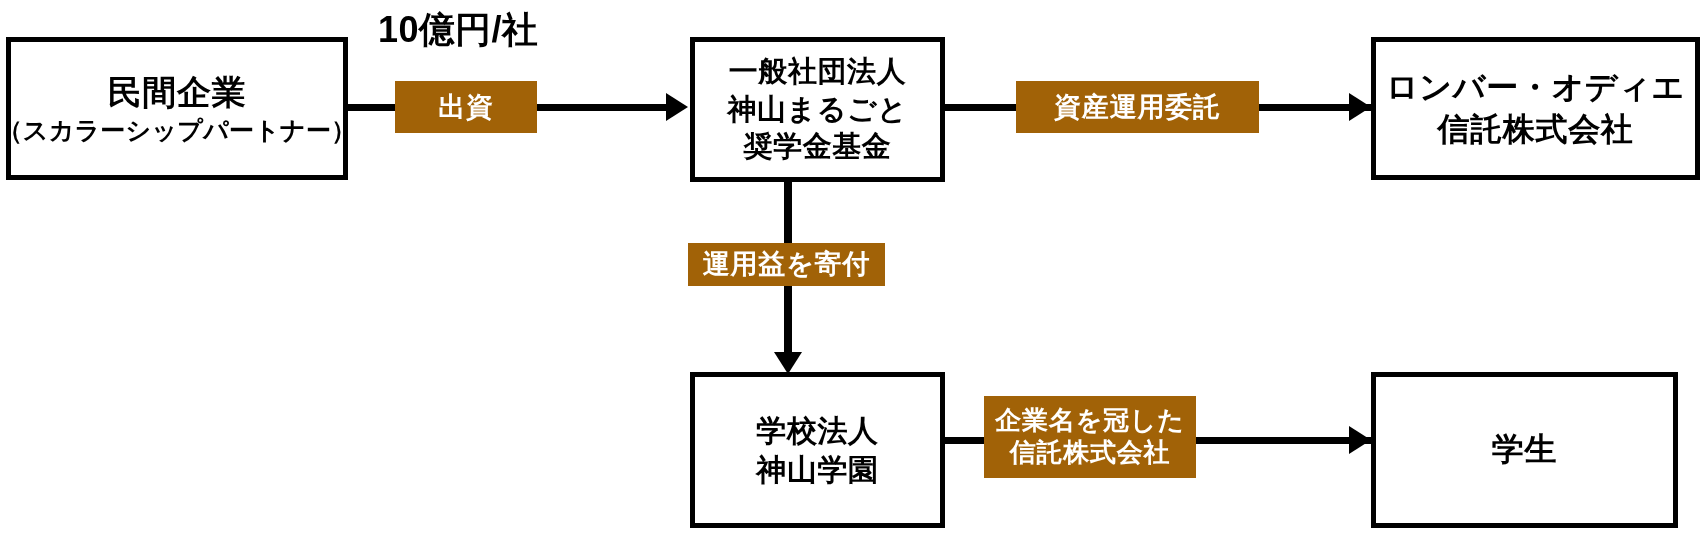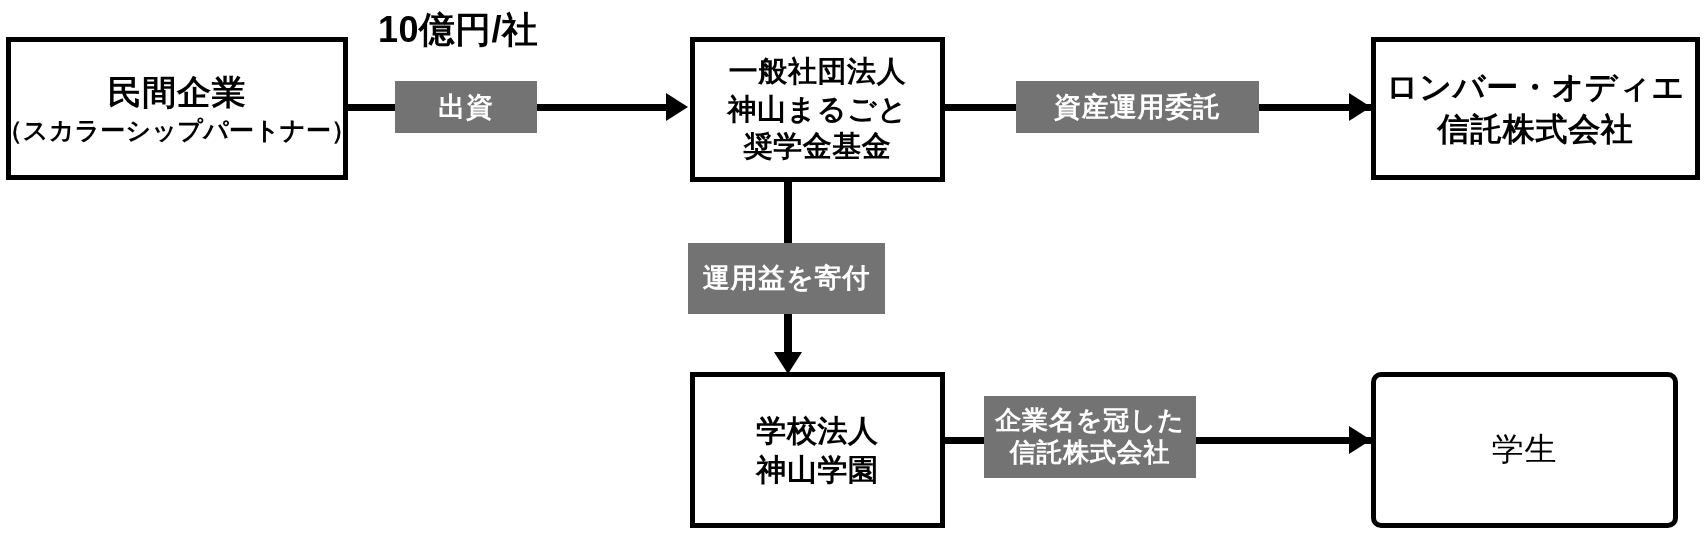--- a/index.html
+++ b/index.html
@@ -33,21 +33,21 @@
     line-height: 1.30;
     letter-spacing: 0.02em;
   }
   .node .ln { display: block; white-space: nowrap; }
   .node .ln.sub { font-size: 25px; letter-spacing: 0.01em; }
 
   
   .chip {
     position: absolute;
     box-sizing: border-box;
-    background: #737373;
+    background: #a16207;
     color: #ffffff;
     display: flex;
     flex-direction: column;
     align-items: center;
     justify-content: center;
     text-align: center;
     font-size: 27px;
     font-weight: 700;
     line-height: 1.22;
     letter-spacing: 0.03em;
@@ -126,33 +126,33 @@
     <span class="ln">資産運用委託</span>
   </div>
 
   <div class="node" style="left:1371px; top:37px; width:329px; height:143px; font-size:32px; font-weight:700;">
     <span class="ln">ロンバー・オディエ</span>
     <span class="ln">信託株式会社</span>
   </div>
 
   <div class="vline" style="left:784px; top:182px; width:8px; height:180px;"></div>
   <div class="arrow-d" style="left:774px; top:352px;"></div>
-  <div class="chip" style="left:688px; top:243px; width:197px; height:71px;">
+  <div class="chip" style="left:688px; top:243px; width:197px; height:43px;">
     <span class="ln">運用益を寄付</span>
   </div>
 
   <div class="node" style="left:690px; top:372px; width:255px; height:156px; font-size:30px; font-weight:700;align-items:center;">
     <span class="ln">学校法人</span>
     <span class="ln">神山学園</span>
   </div>
 
   <div class="hline" style="left:945px; top:437px; width:426px;"></div>
   <div class="arrow-r" style="left:1349px; top:426px;"></div>
   <div class="chip" style="left:984px; top:396px; width:212px; height:82px; font-size:26px;">
     <span class="ln">企業名を冠した</span>
     <span class="ln">信託株式会社</span>
   </div>
 
-  <div class="node" style="left:1371px; top:372px; width:307px; height:156px; font-size:32px; font-weight:400;border-radius:10px;">
+  <div class="node" style="left:1371px; top:372px; width:307px; height:156px; font-size:32px; font-weight:700;">
     <span class="ln">学生</span>
   </div>
 
 </div>
 
 </body></html>

